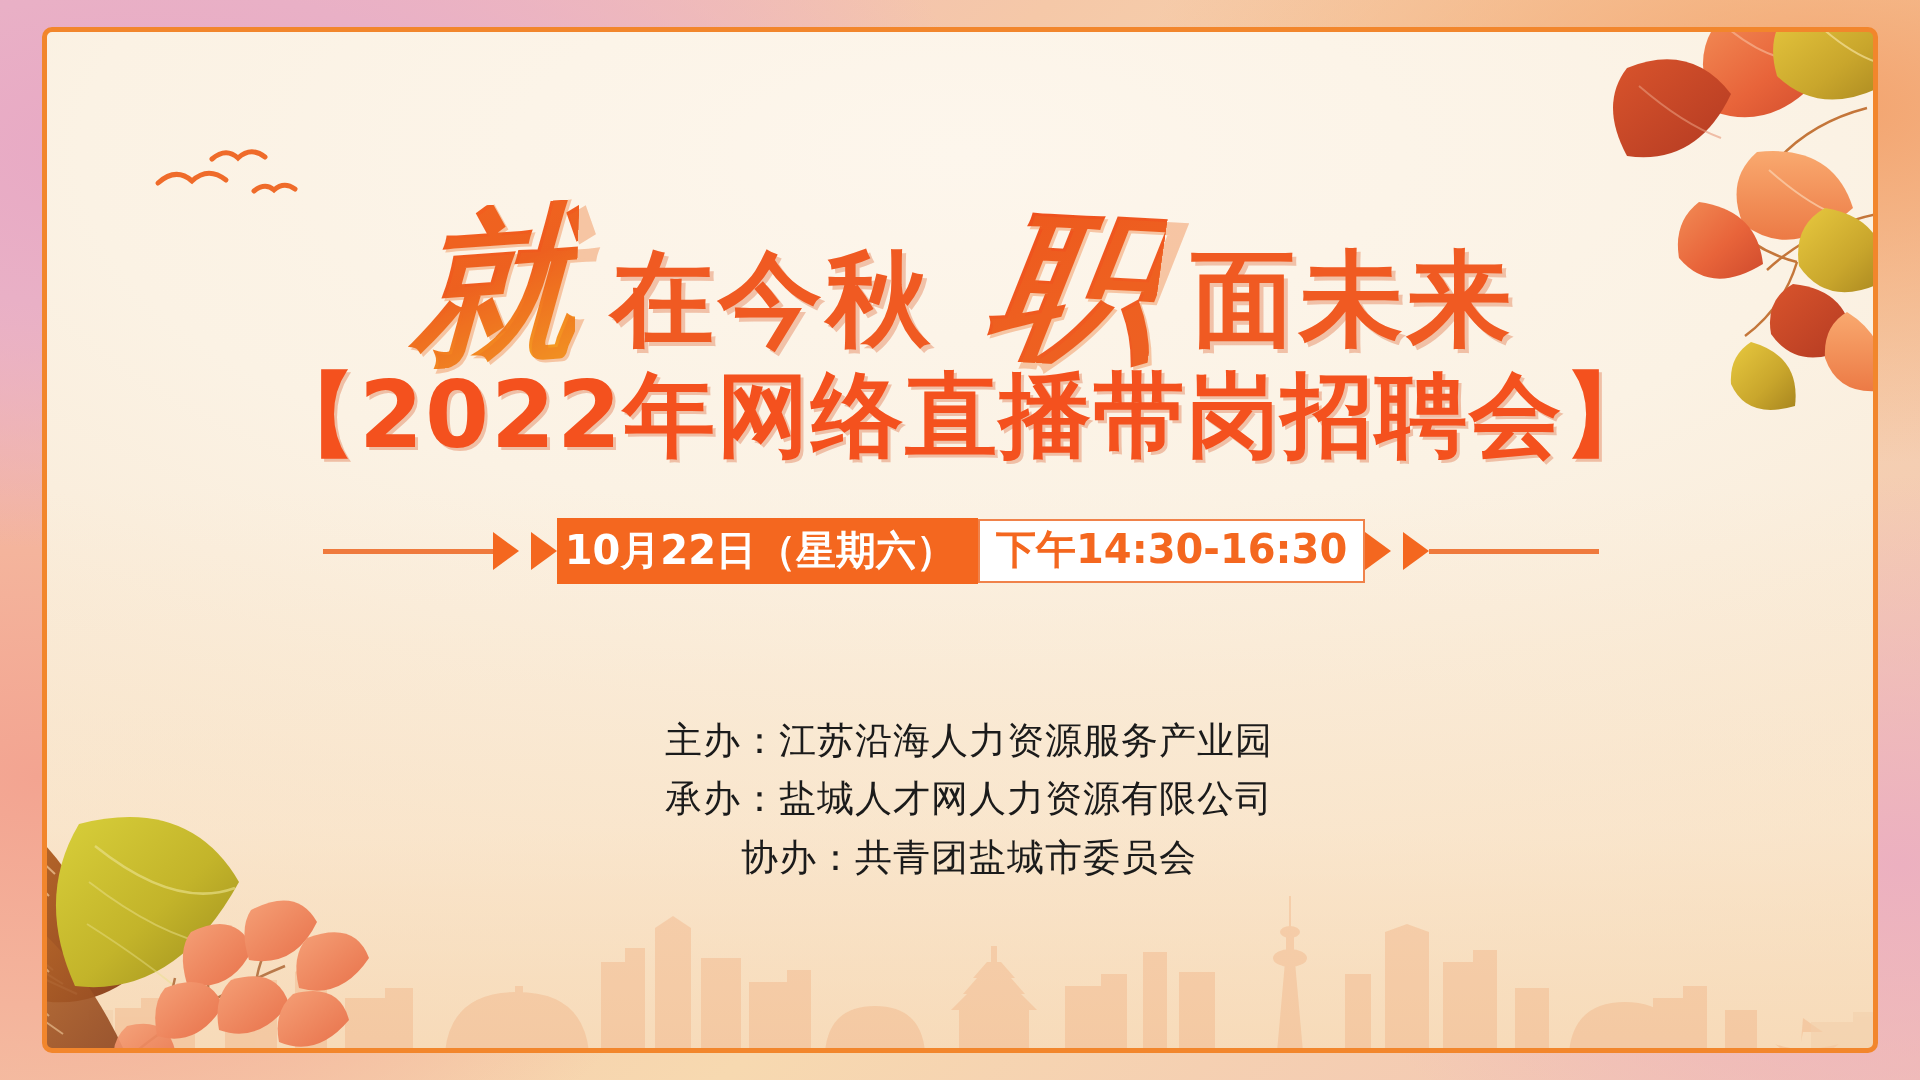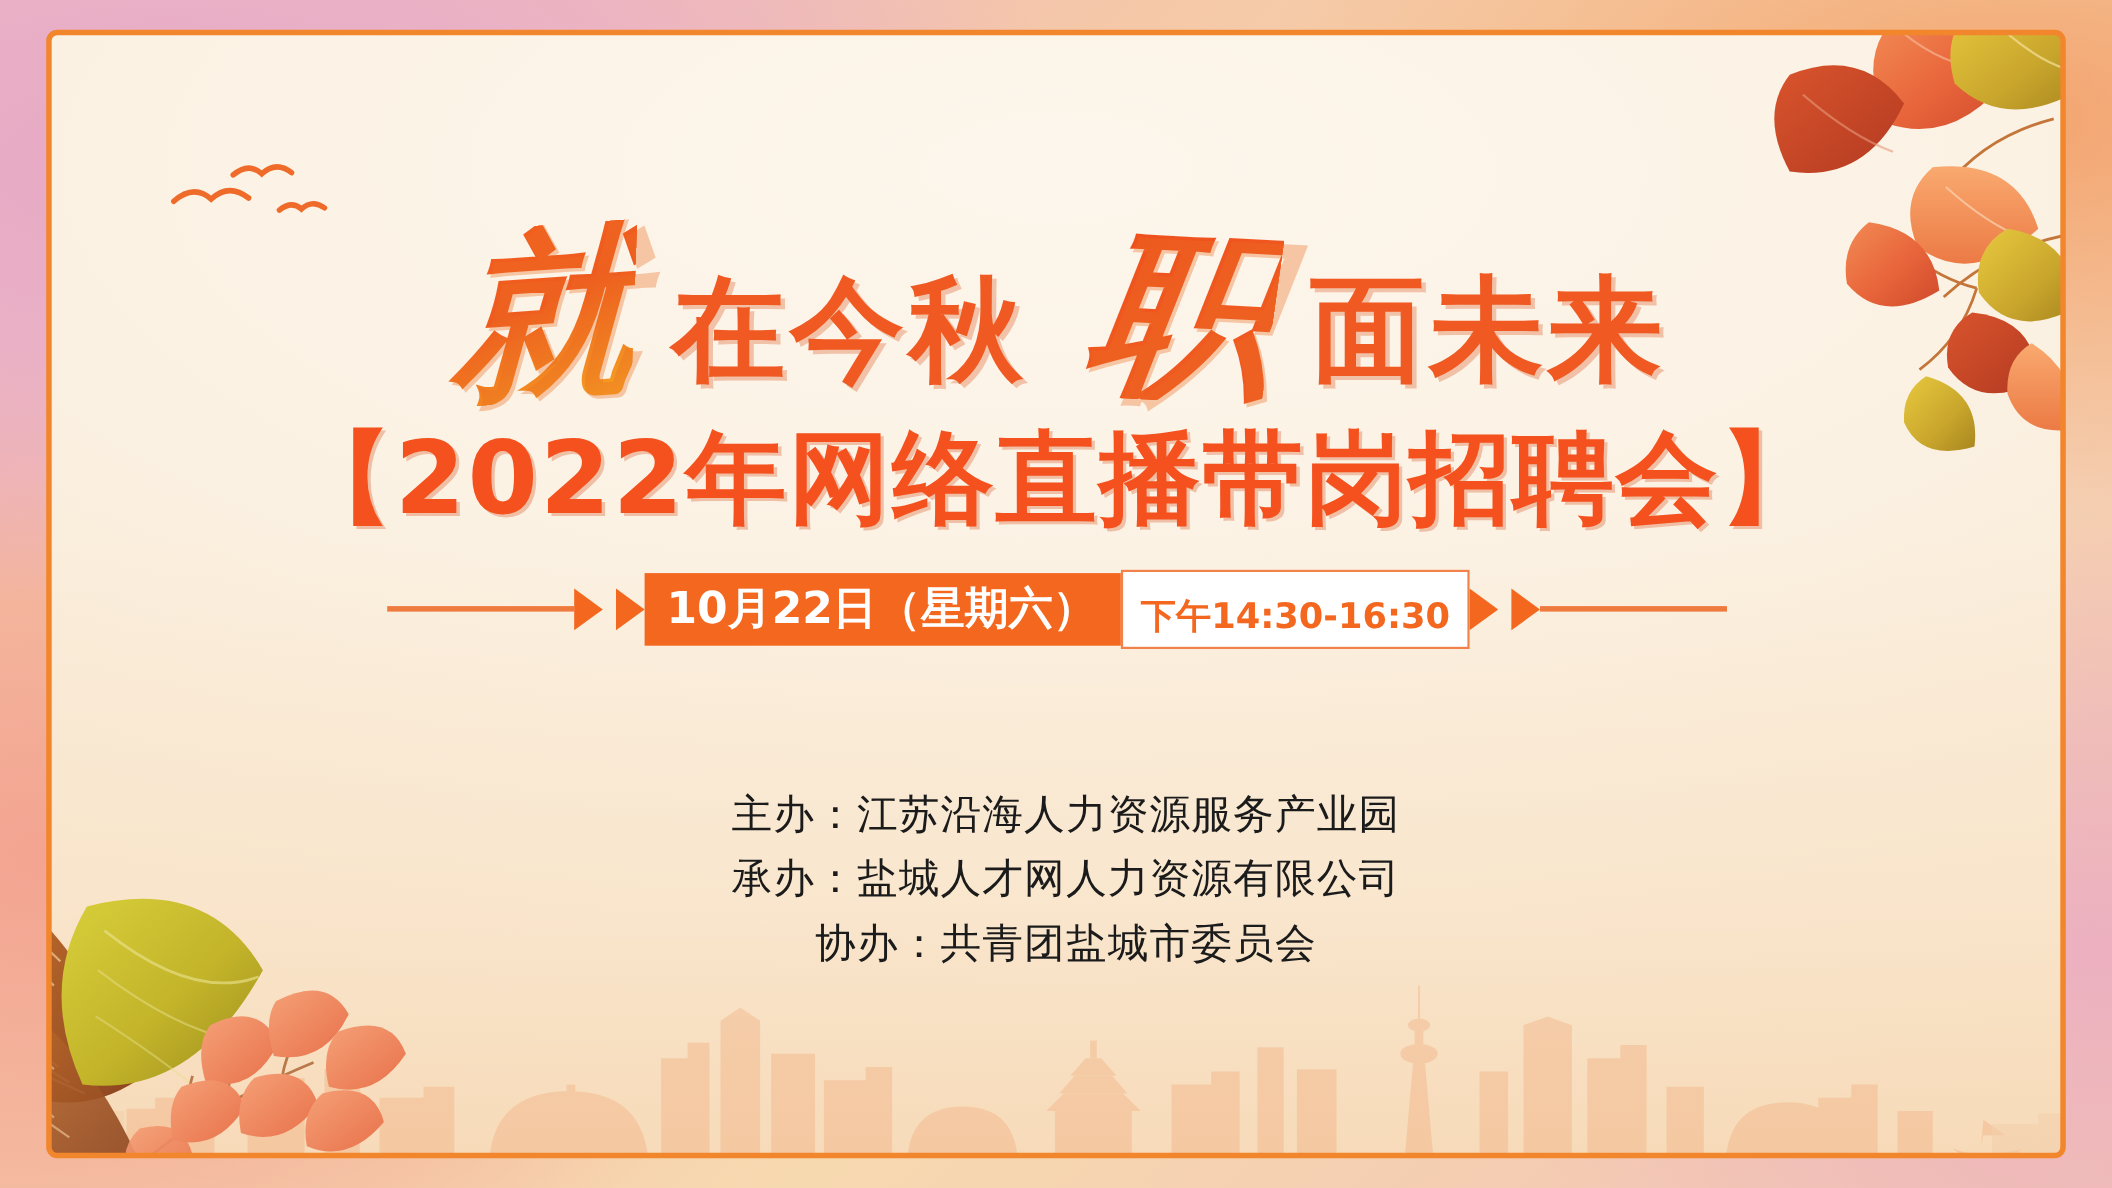--- a/index.html
+++ b/index.html
@@ -77,21 +77,21 @@
     font-family:"DejaVu Sans","Liberation Sans",sans-serif;
     font-size:104px; font-weight:700; line-height:1;
     color:#f05a22; letter-spacing:4px;
     text-shadow:4px 4px 0 rgba(214,75,20,.30);
     margin-bottom:14px;
     margin-left:23px;
   }
   .hl-gap{ width:34px; }
 
   .subtitle{
-    position:absolute; top:343px; left:0; right:0;
+    position:absolute; top:324px; left:0; right:0;
     text-align:center;
     font-family:"DejaVu Sans","Liberation Sans",sans-serif;
     font-size:92px; font-weight:700; color:#f4511e;
     letter-spacing:2px; white-space:nowrap;
     text-shadow:3px 3px 0 rgba(211,72,20,.30);
   }
 
   .date-row{
     position:absolute; top:488px; left:0; right:0;
     display:flex; align-items:center; justify-content:center; gap:0;
@@ -103,29 +103,29 @@
     border-width:19px 0 19px 26px;
     border-color:transparent transparent transparent #f4671f;
   }
   .arrow-line .tri.sp{ margin-left:12px; }
   .arrow-line.rev{ flex-direction:row; }
   .arrow-line.rev .bar{ width:170px; }
   .date-chip{
     background:#f4671f; color:#ffffff;
     font-family:"DejaVu Sans","Liberation Sans",sans-serif;
     font-size:40px; font-weight:700;
-    padding:9px 22px 11px 20px; line-height:1.15;
+    padding:9px 22px 11px 8px; line-height:1.15;
     white-space:nowrap; letter-spacing:0px;
   }
   .time-chip{
     background:#ffffff; color:#f4671f;
     border:2px solid #f0824a;
     font-family:"DejaVu Sans","Liberation Sans",sans-serif;
-    font-size:32px; font-weight:700;
-    padding:22px 16px 9px 16px; line-height:1.15;
+    font-size:40px; font-weight:700;
+    padding:5px 16px 9px 16px; line-height:1.15;
     white-space:nowrap;
   }
 
   .orgs{
     position:absolute; top:682px; left:16px; right:0;
     text-align:center;
   }
   .org-line{
     font-family:"DejaVu Sans","Liberation Sans",sans-serif;
     font-size:37px; font-weight:500; color:#1b1b1b;

